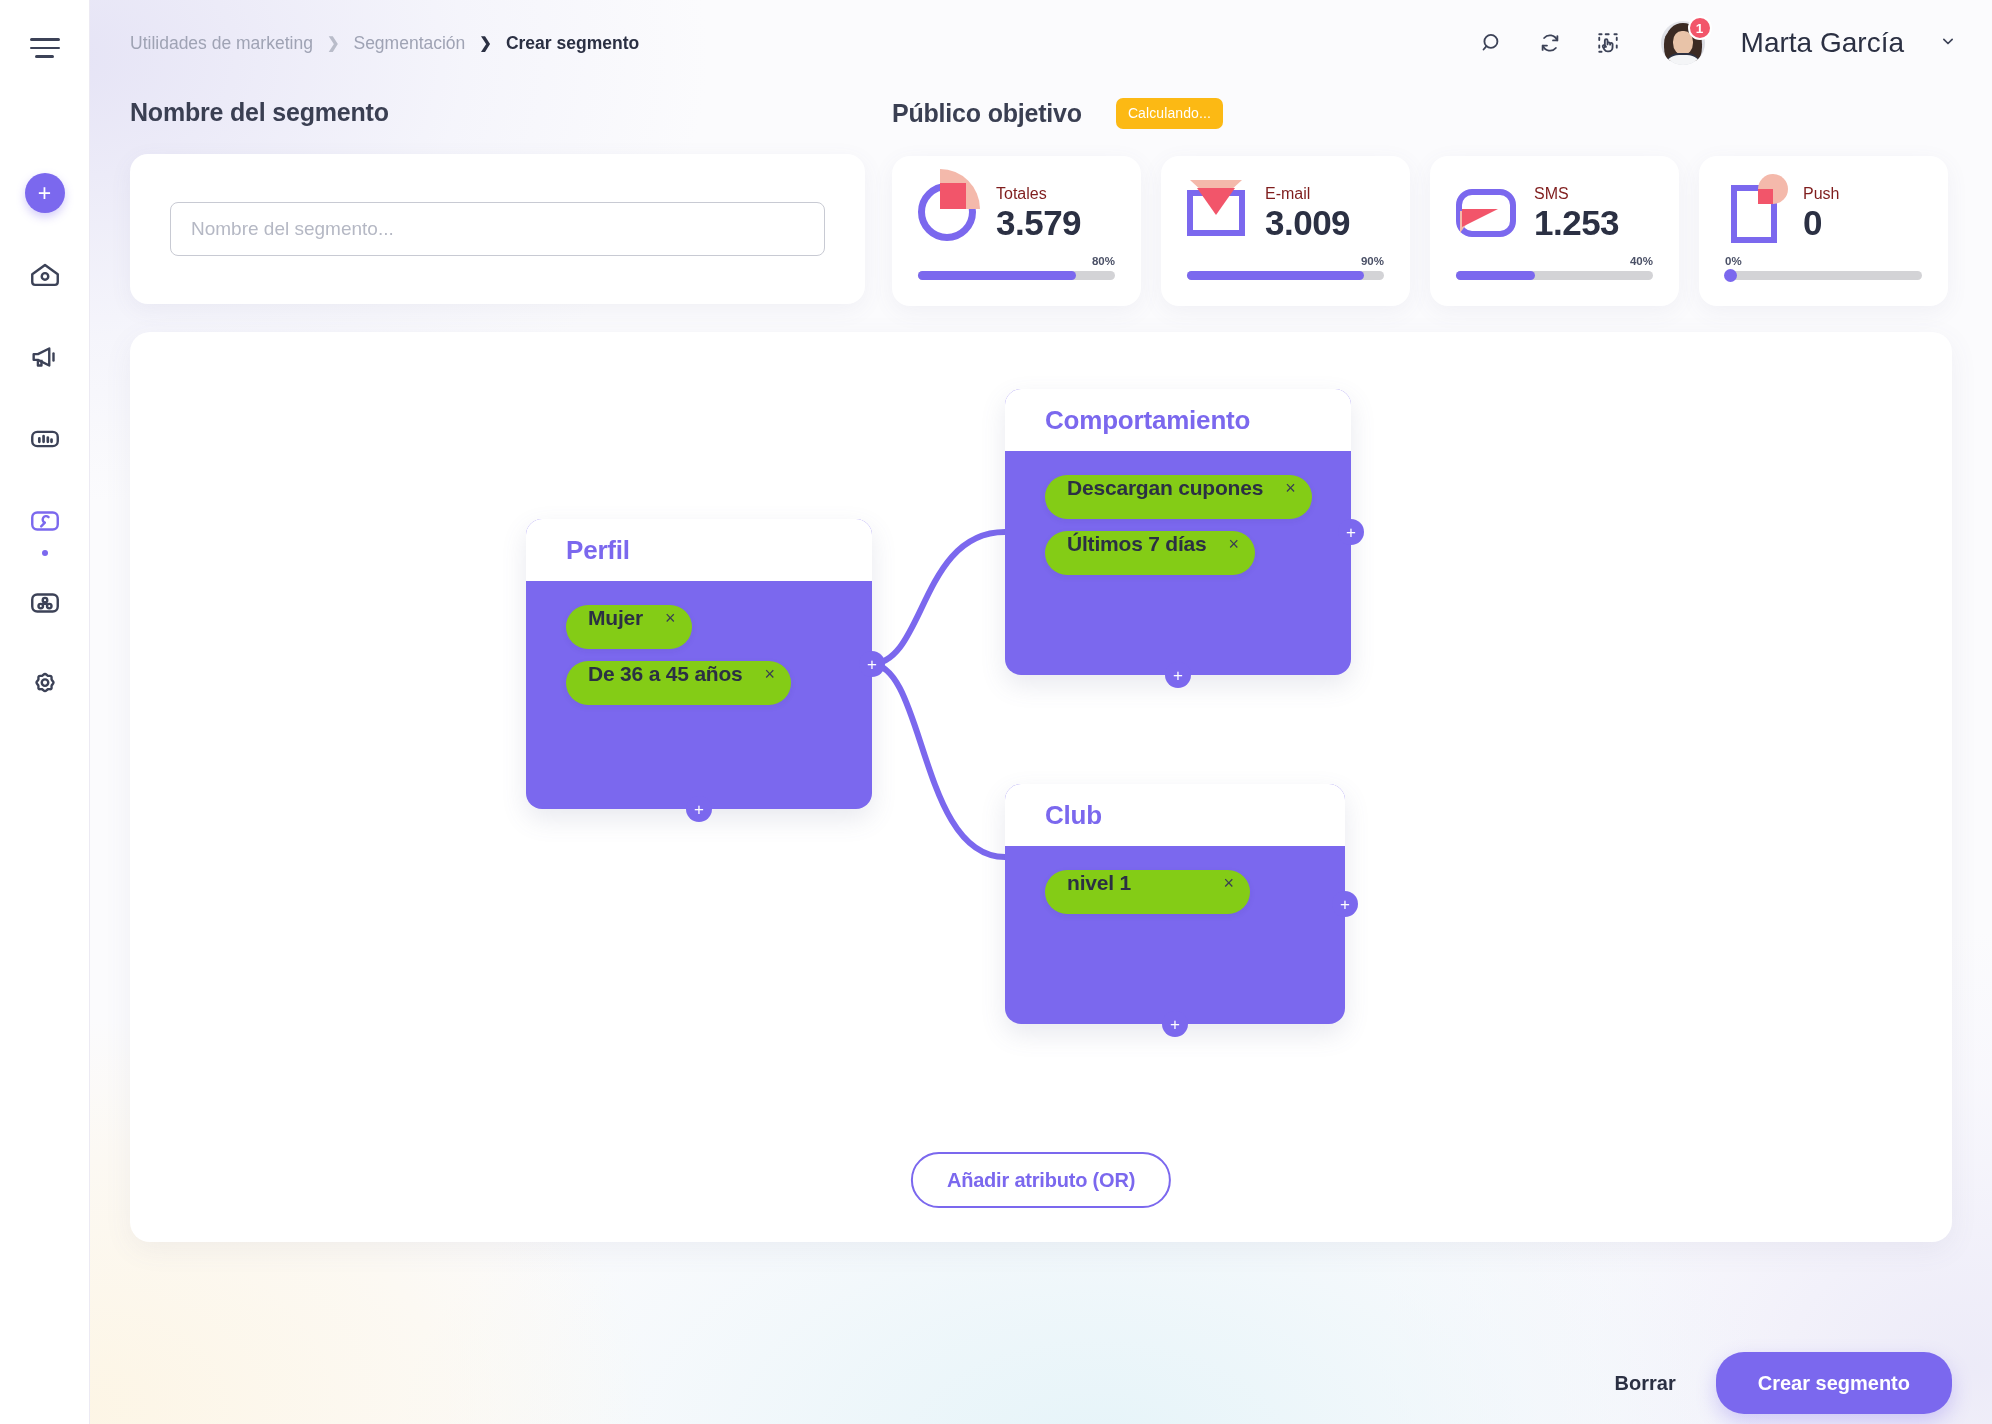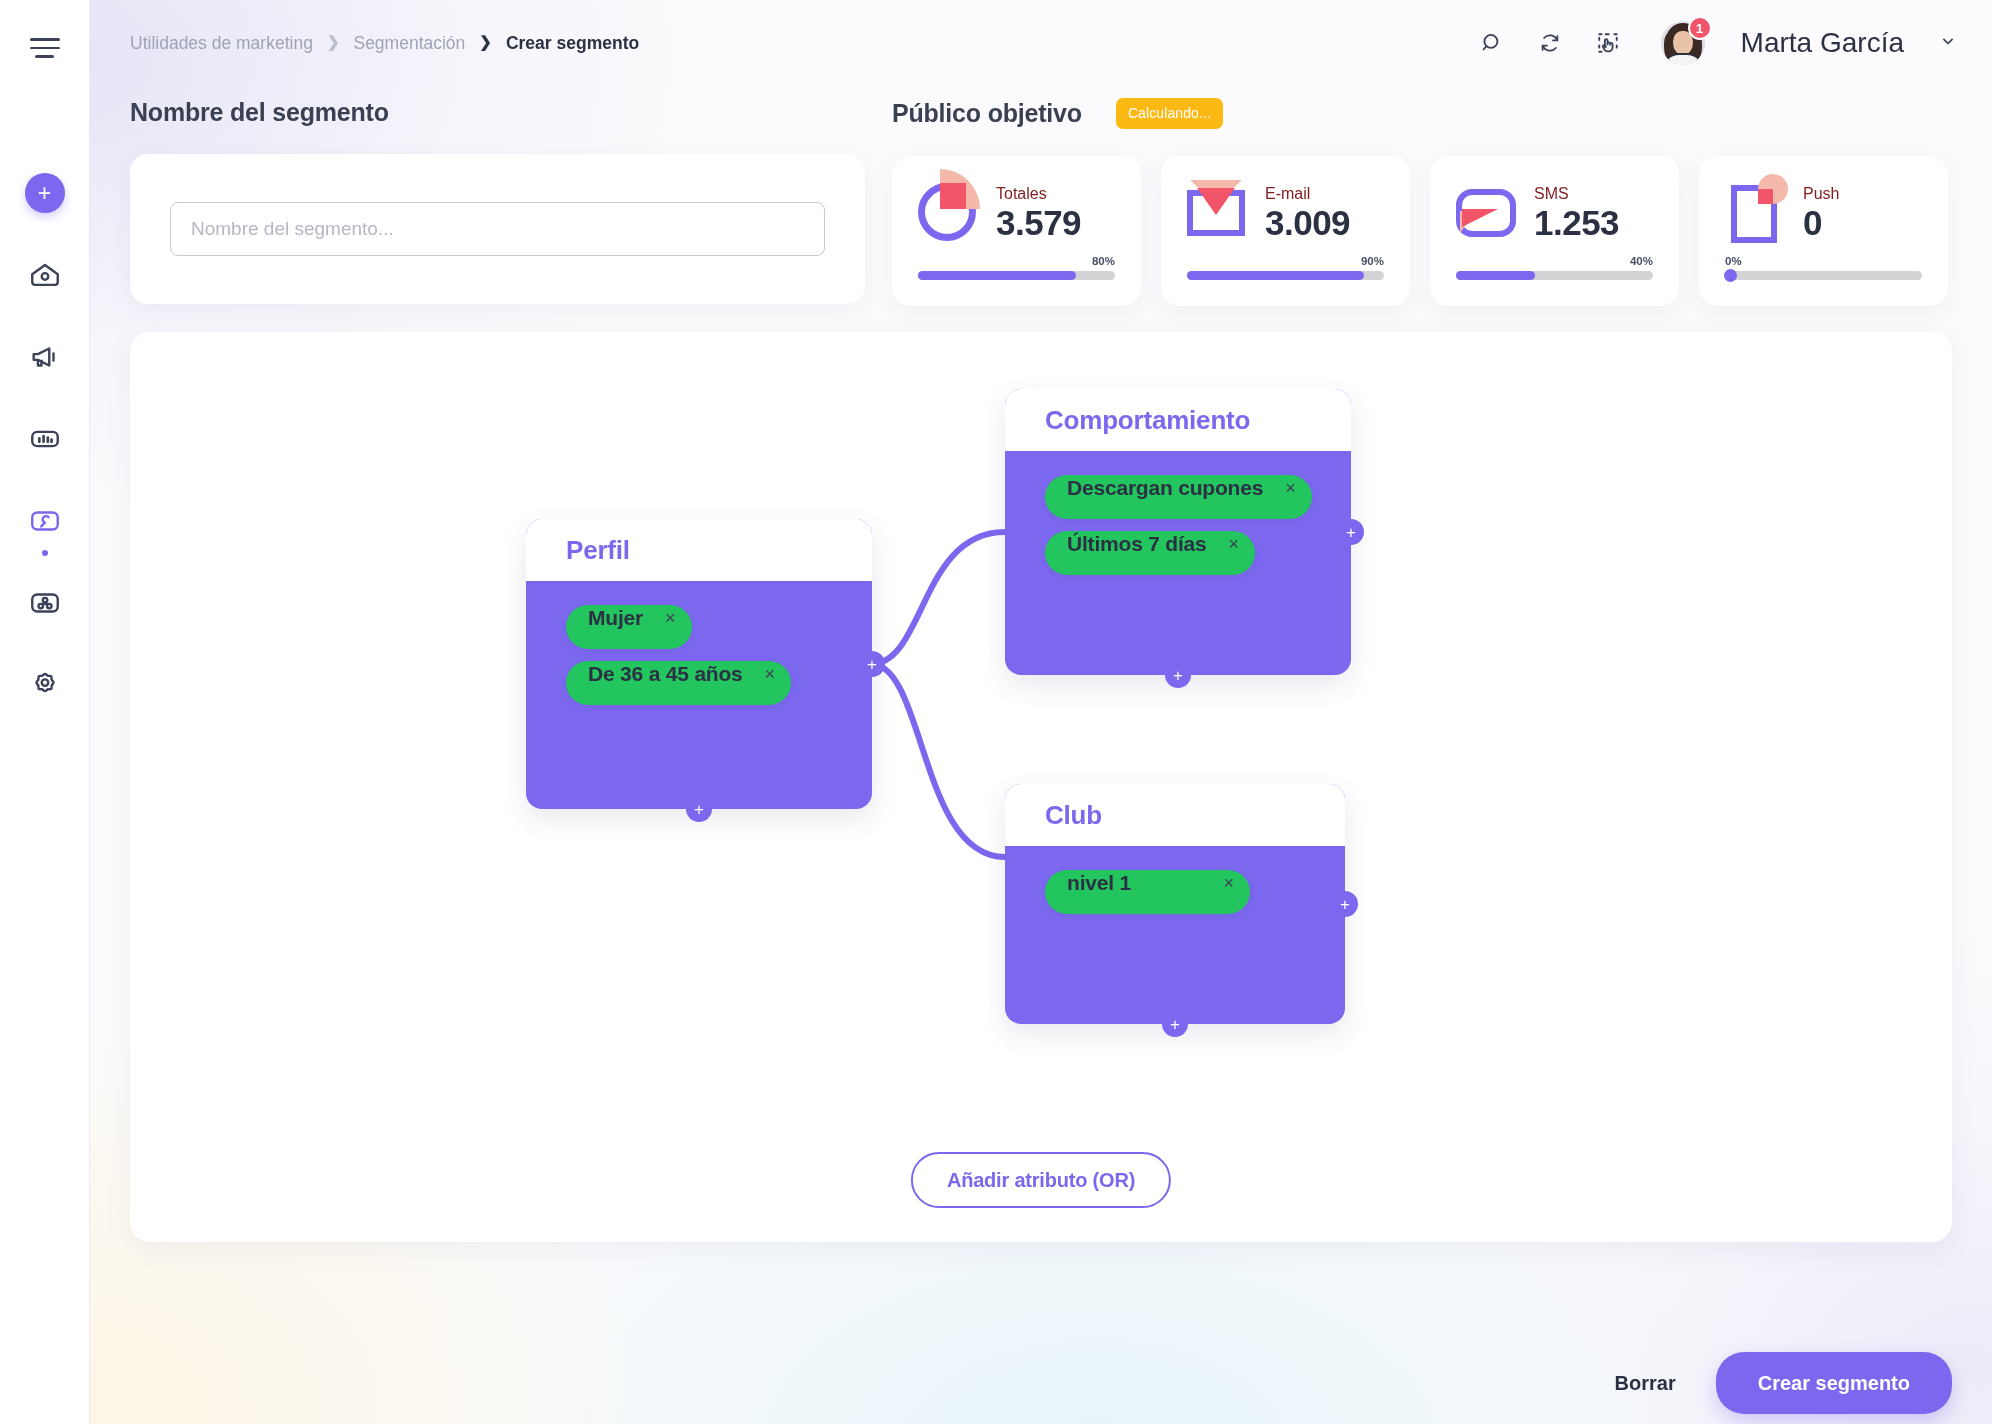--- a/index.html
+++ b/index.html
@@ -67,21 +67,21 @@
   }
 
   
   .main { position: relative; flex: 1; height: 100%; overflow: hidden; }
 
   
   .topbar {
     height: 86px; display: flex; align-items: center;
     padding: 0 34px 0 40px;
   }
-  .crumbs { display: flex; align-items: flex-start; gap: 14px; font-size: 17.5px; }
+  .crumbs { display: flex; align-items: center; gap: 14px; font-size: 17.5px; }
   .crumb { color: #9fa3b4; white-space: nowrap; cursor: pointer; }
   .crumb.active { color: #2f3murky; }
   .crumb.active { color: #2b3043; font-weight: 700; }
   .crumb-sep { color: #b9bcc9; font-size: 15px; font-weight: 700; }
   .crumb-sep.dark { color: #2b3043; }
 
   .topright { margin-left: auto; display: flex; align-items: center; gap: 24px; }
   .ticon { width: 34px; height: 34px; display:flex; align-items:center; justify-content:center; cursor: pointer; }
   .avatar-wrap { position: relative; margin-left: 12px; cursor: pointer; }
   .avatar {
@@ -255,21 +255,21 @@
     border-radius: 16px 16px 0 0;
     height: 62px;
     display: flex; align-items: center;
     padding-left: 40px;
   }
   .node-title { font-size: 26px; font-weight: 700; color: #7b68ee; letter-spacing: -0.2px; }
   .node-body { padding: 24px 0 0 40px; }
 
   .chip {
     display: inline-flex; align-items: center;
-    background: #22c55e; border-radius: 22px;
+    background: #84cc16; border-radius: 22px;
     height: 44px; padding: 0 16px 18px 22px;
     margin-bottom: 12px;
     box-shadow: 0 2px 6px rgba(40,40,80,0.07);
     cursor: pointer;
   }
   .chip-label { font-size: 21px; font-weight: 700; color: #2b3043; letter-spacing: -0.2px; }
   .chip-x {
     margin-left: 22px; font-size: 18px; color: #3a3f52; line-height: 1;
     cursor: pointer; font-weight: 400;
   }

